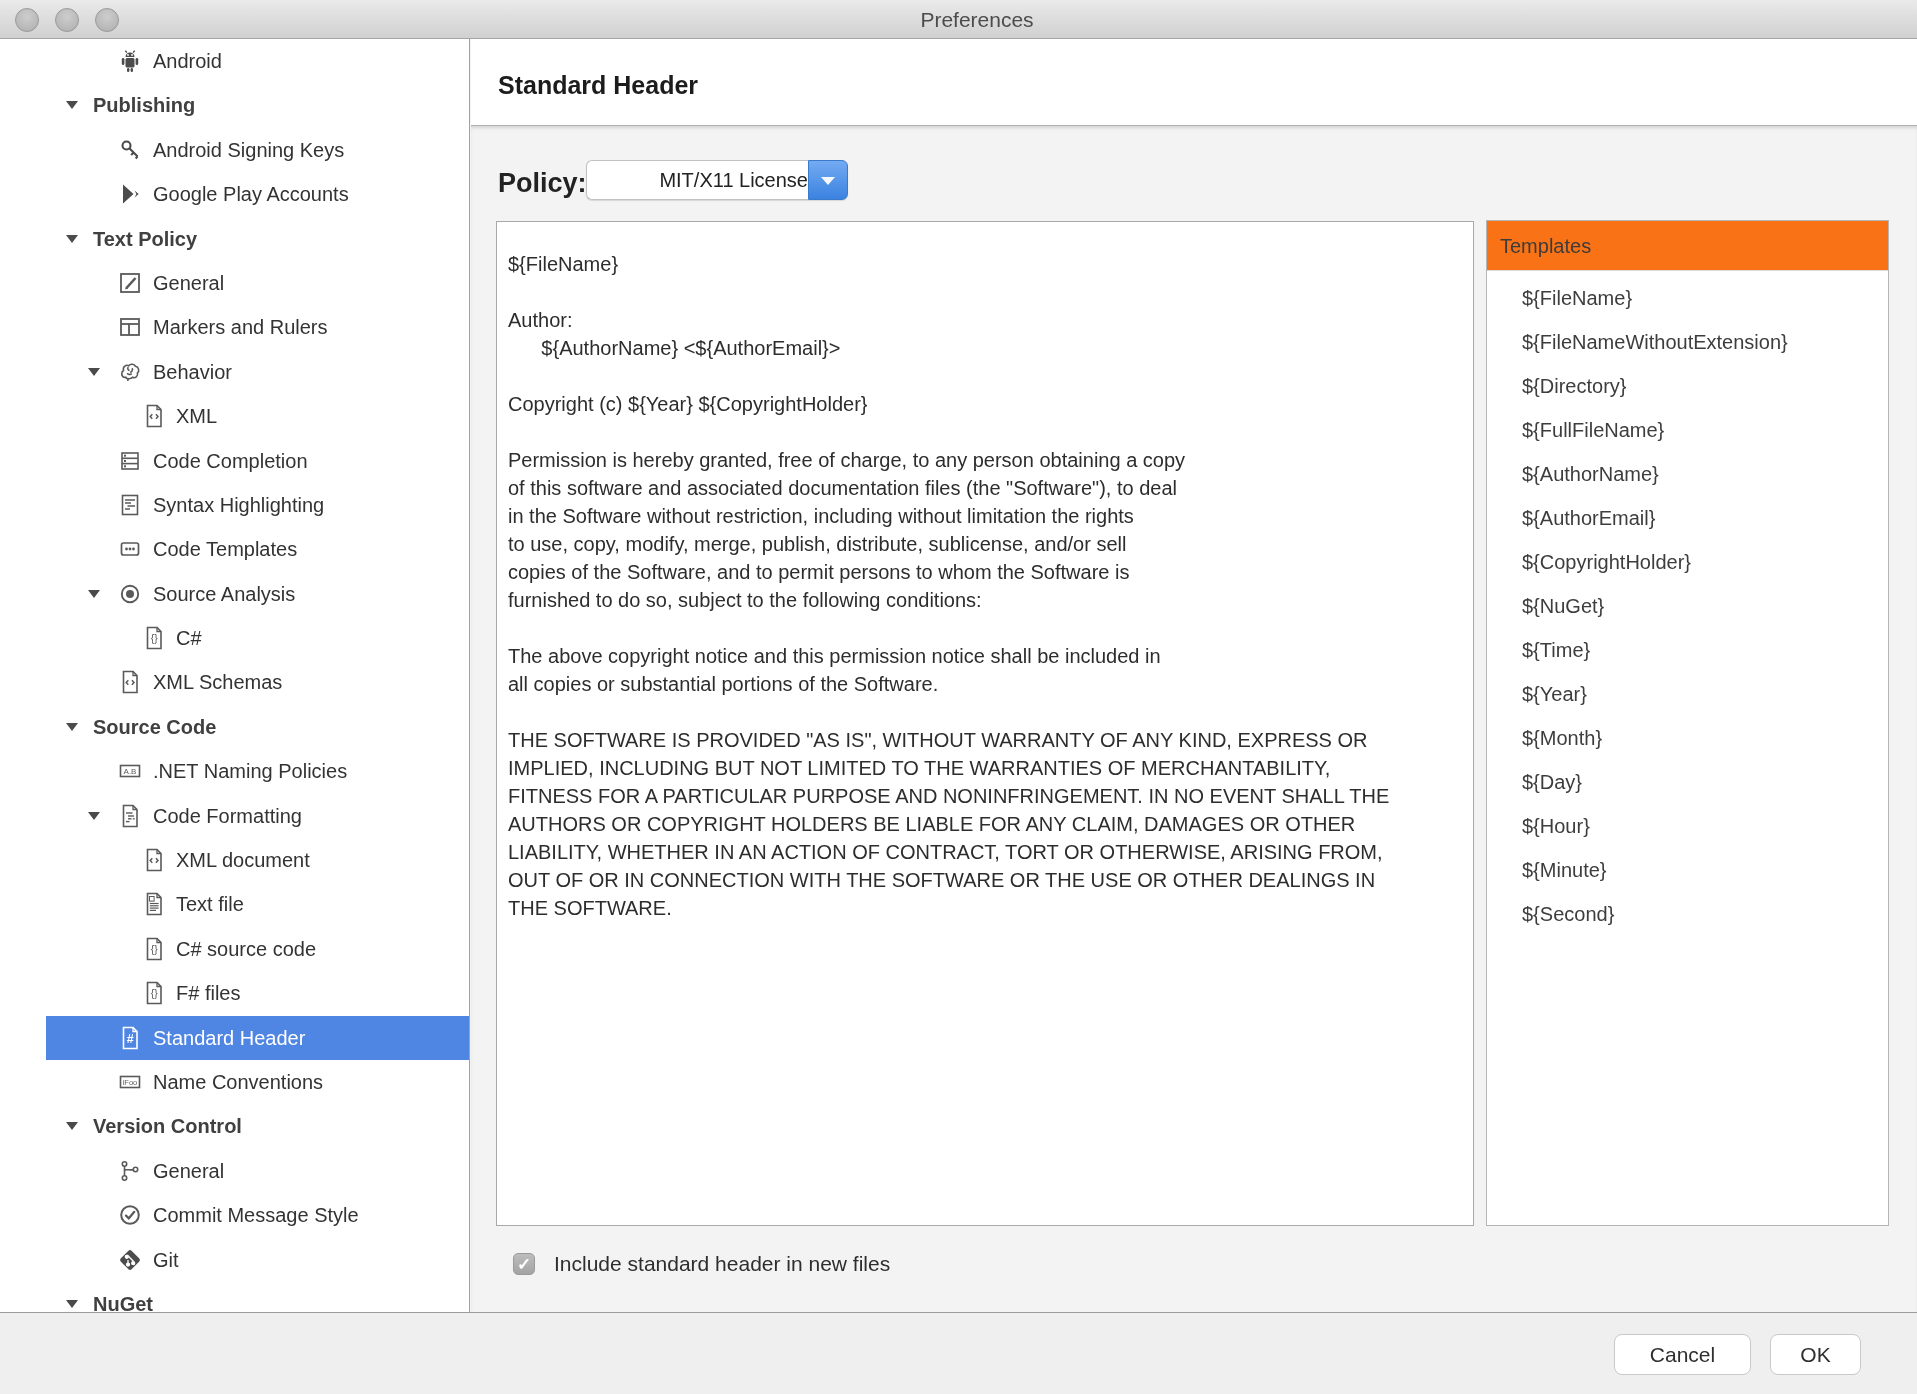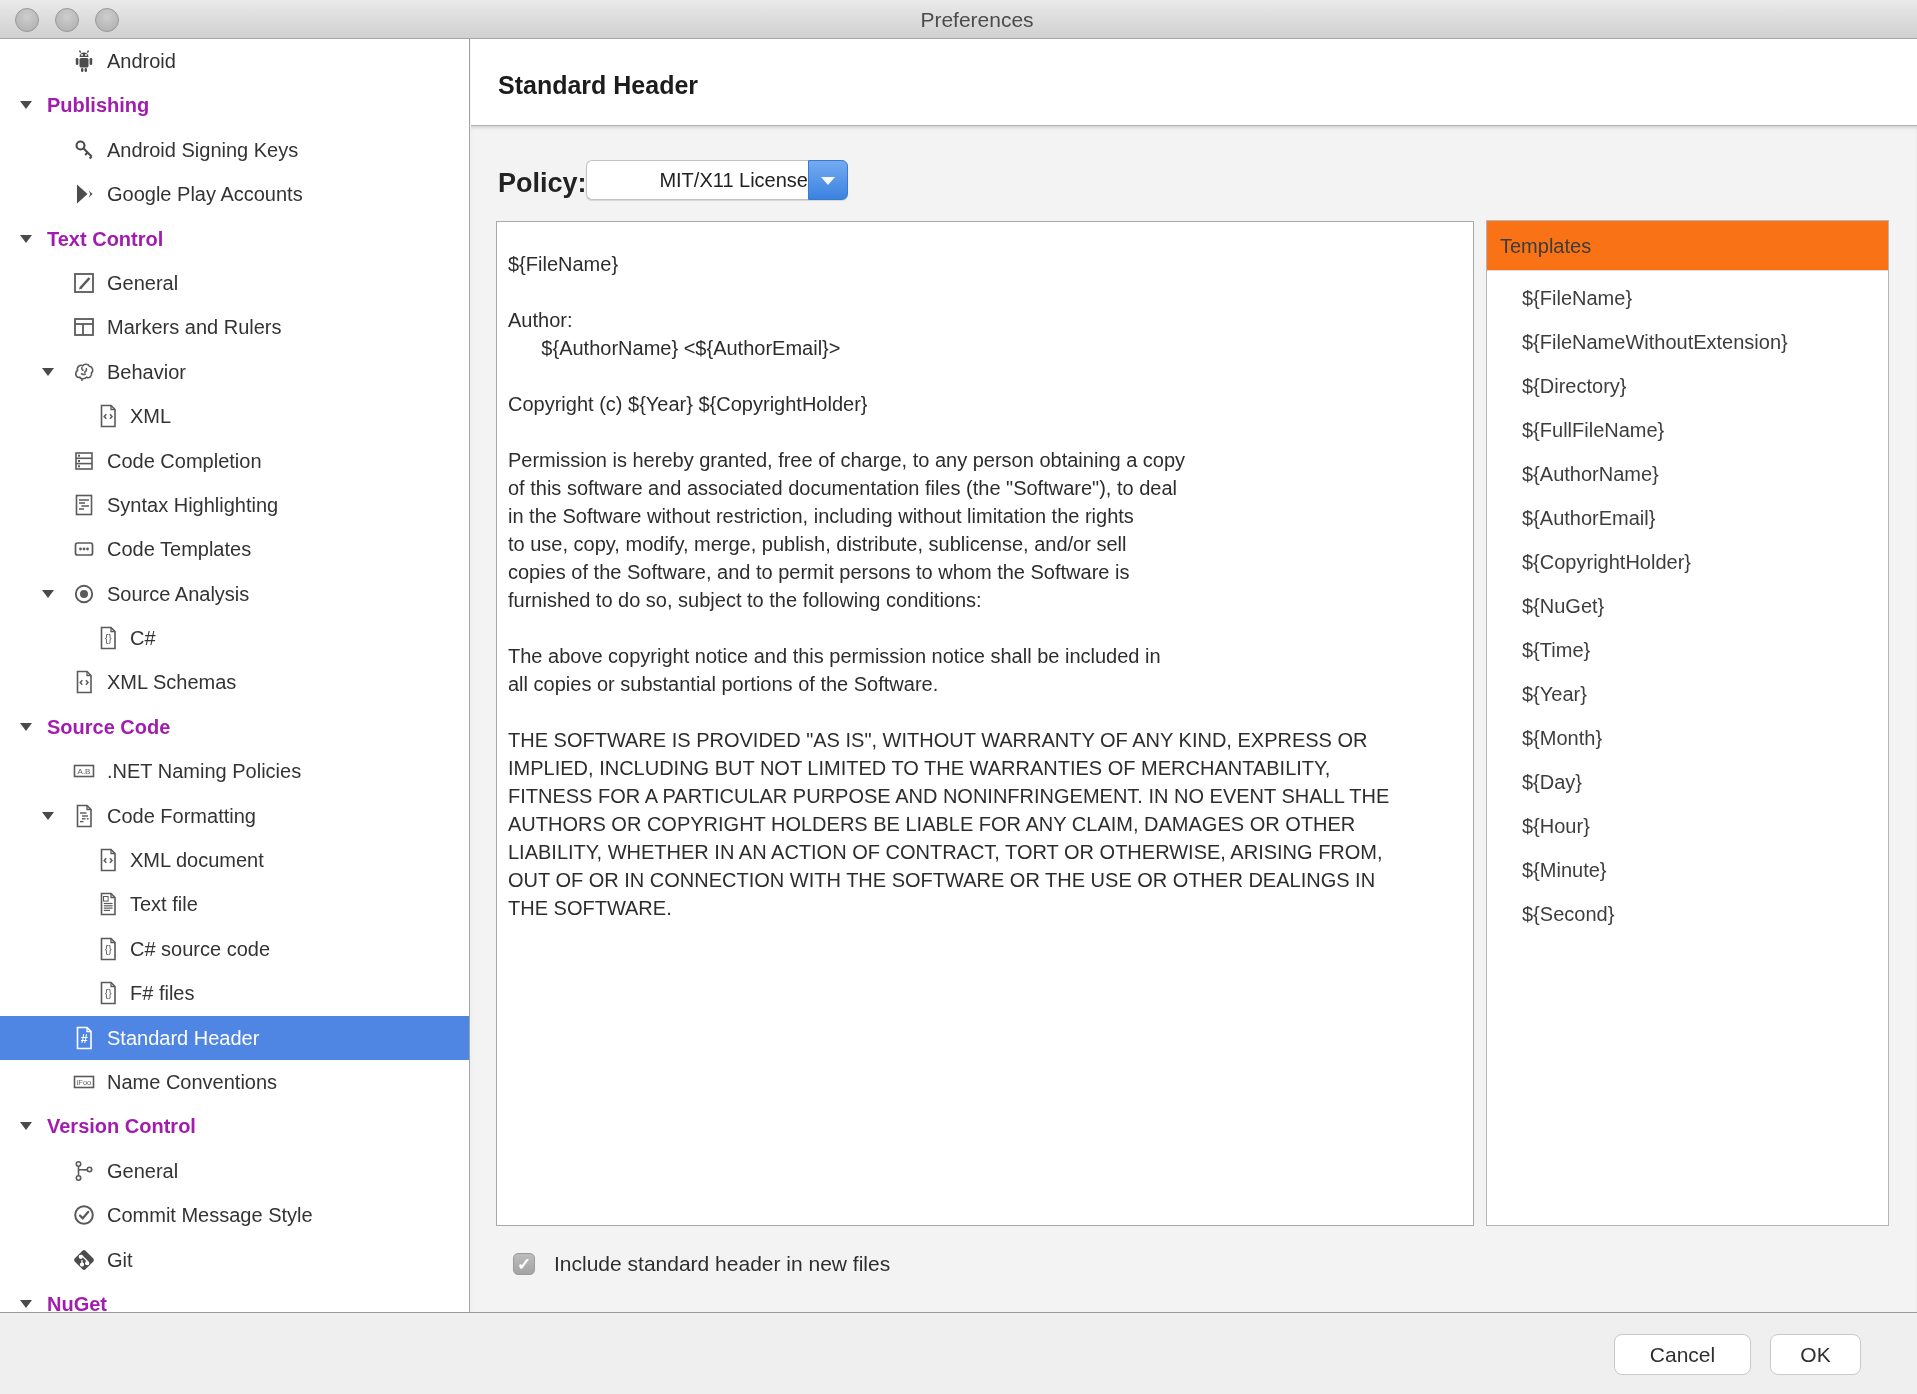--- a/index.html
+++ b/index.html
@@ -9,31 +9,31 @@
   
   .titlebar{position:absolute;left:0;top:0;width:100%;height:39px;
     background:linear-gradient(#eaeaea,#d0d0d0);border-bottom:1px solid #a6a6a6;}
   .titlebar .title{position:absolute;left:0;right:0;top:0;height:39px;line-height:39px;
     text-align:center;font-size:21px;font-weight:500;color:#4c4c4c;padding-left:37px;}
   .lights{position:absolute;left:15px;top:8px;display:flex;gap:16px;}
   .light{width:24px;height:24px;border-radius:50%;border:1px solid #989898;
     background:radial-gradient(circle at 50% 35%,#cdcdcd,#aeaeae);}
   
   .sidebar{position:absolute;left:0;top:39px;width:470px;height:1273px;background:#fff;
-    border-right:1px solid #a2a2a2;overflow:hidden;}
+    border-right:1px solid #a2a2a2;overflow:hidden;padding-left:46px;}
   .srow{position:relative;height:44.4px;}
   .srow.selected{background:var(--sel,#4f86e4);}
   .srow .tri{position:absolute;top:18px;width:0;height:0;
     border-left:6.5px solid transparent;border-right:6.5px solid transparent;
     border-top:8.5px solid #4a4a4a;}
   .srow.l0 .tri{left:20px;} .srow.l1 .tri{left:42px;}
   .srow .ic{position:absolute;top:8px;width:28px;height:28px;}
   .srow.l1 .ic{left:70px;} .srow.l2 .ic{left:94px;}
   .srow .lbl{position:absolute;top:0;line-height:44.4px;font-size:20px;color:#333;white-space:nowrap;}
-  .srow.l0 .lbl{left:47px;font-weight:bold;color:#a21caf;}
+  .srow.l0 .lbl{left:47px;font-weight:bold;color:#404040;}
   .srow.l1 .lbl{left:107px;} .srow.l2 .lbl{left:130px;}
   .srow.selected .lbl{color:#fff;}
   
   .titlearea{position:absolute;left:471px;top:39px;right:0;height:87px;background:#fff;
     border-bottom:1px solid #b2b2b2;}
   .pagetitle{position:absolute;left:27px;top:0;height:87px;line-height:92px;
     font-size:25px;font-weight:bold;color:#1c1c1c;}
   .content{position:absolute;left:471px;top:126px;right:0;bottom:82px;background:#f3f3f3;
     box-shadow:inset 0 3px 4px -2px rgba(0,0,0,.18);}
   .policy-label{position:absolute;left:27px;top:42px;font-size:27px;font-weight:bold;color:#222;}
@@ -123,21 +123,21 @@
         <span class="ic"><svg viewBox="0 0 28 28" width="28" height="28">
             <g fill="#4c4c4c">
               <path d="M7 4.5 L7 23.5 L17.5 14 Z"></path>
               <path d="M18.6 10.6 L22.6 14 L18.6 17.4 L20.4 14 Z"></path>
             </g>
           </svg></span>
         <span class="lbl">Google Play Accounts</span>
       </div>
       <div class="srow l0">
         <span class="tri"></span>
-        <span class="lbl">Text Control</span>
+        <span class="lbl">Text Policy</span>
       </div>
       <div class="srow l1">
         <span class="ic"><svg viewBox="0 0 28 28" width="28" height="28">
             <rect x="5" y="5" width="18" height="18" fill="none" stroke="#5a5a5a" stroke-width="1.8"></rect>
             <path d="M10.5 19 L19.5 9" stroke="#5a5a5a" stroke-width="2.6"></path>
             <path d="M9 20.5 l1 -3 l2.2 1.9 z" fill="#5a5a5a"></path>
           </svg></span>
         <span class="lbl">General</span>
       </div>
       <div class="srow l1">

